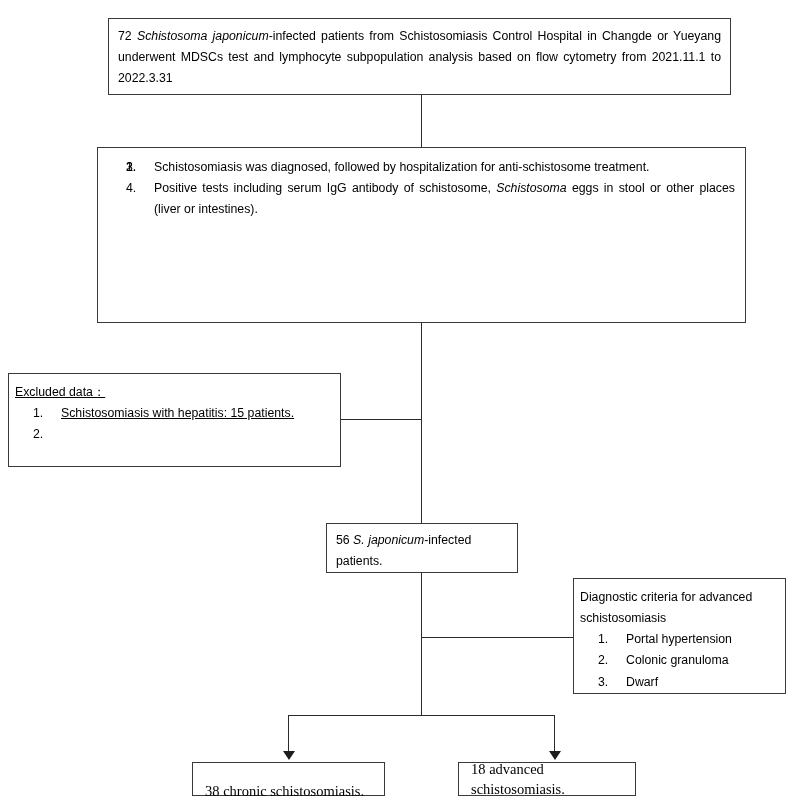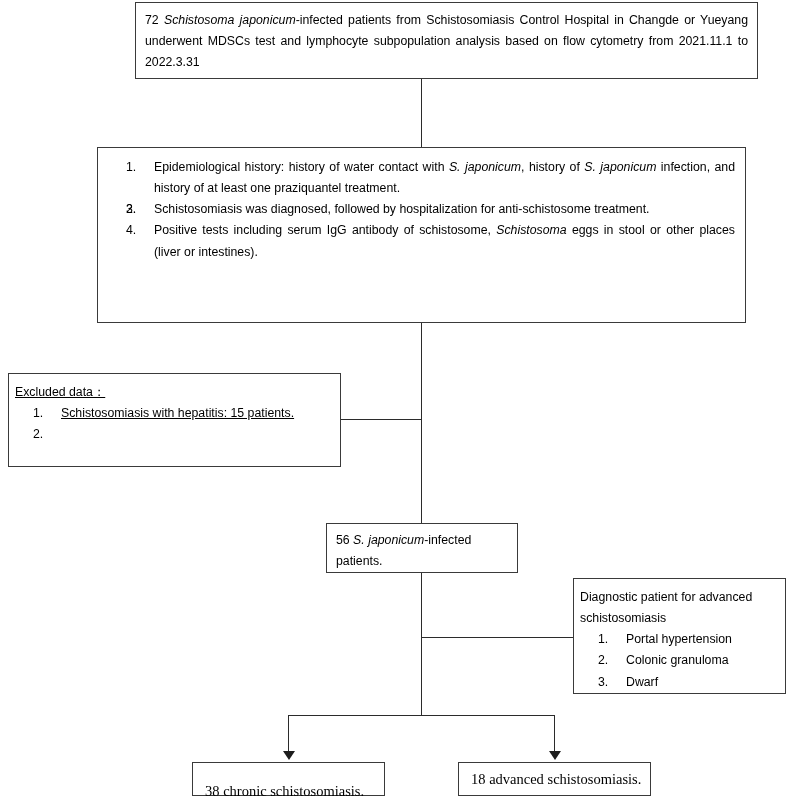--- a/index.html
+++ b/index.html
@@ -40,30 +40,30 @@
   <div class="ln vl" style="left:421px;top:572px;height:144px;"></div>
 
   <div class="ln hl" style="left:421px;top:637px;width:152px;"></div>
 
   <div class="ln hl" style="left:288px;top:715px;width:267px;"></div>
   <div class="ln vl" style="left:288px;top:715px;height:38px;"></div>
   <div class="ln vl" style="left:554px;top:715px;height:38px;"></div>
   <div class="arrow" style="left:283px;top:751px;"></div>
   <div class="arrow" style="left:549px;top:751px;"></div>
 
-  <div class="box" style="left:108px;top:2px;width:623px;height:77px;margin-left:27px;">
+  <div class="box" style="left:108px;top:18px;width:623px;height:77px;">
     <div class="inner">
       <div class="txt"><span>72 </span><em>Schistosoma japonicum</em><span>-infected patients from Schistosomiasis Control Hospital in Changde or Yueyang underwent MDSCs test and lymphocyte subpopulation analysis based on flow cytometry from 2021.11.1 to 2022.3.31</span></div>
     </div>
   </div>
 
   <div class="box" style="left:97px;top:147px;width:649px;height:176px;">
     <div class="inner" style="padding:9px 10px 9px 10px;">
       <ol class="num">
-          <li><span class="n">1.</span><span><span>Epidemiological history: history of water contact with </span><em>S. japonicum</em><span>, history of </span><em>S. japonicum</em><span> infection, and history of at least one praziquantel treatment.</span></span></li>
+          <li><span class="n">1.</span></li>
           <li><span class="n">2.</span></li>
           <li><span class="n">3.</span><span><span>Schistosomiasis was diagnosed, followed by hospitalization for anti-schistosome treatment.</span></span></li>
           <li><span class="n">4.</span><span><span>Positive tests including serum IgG antibody of schistosome, </span><em>Schistosoma</em><span> eggs in stool or other places (liver or intestines).</span></span></li>
         </ol>
     </div>
   </div>
 
   <div class="box" style="left:8px;top:373px;width:333px;height:94px;">
     <div class="inner" style="padding:8px 9px 8px 6px;text-decoration:underline;">
       <div class="txt nojust"><span>Excluded data：</span></div>
@@ -75,34 +75,34 @@
   </div>
 
   <div class="box" style="left:326px;top:523px;width:192px;height:50px;">
     <div class="inner" style="padding:6px 9px;">
       <div class="txt nojust"><span>56   </span><em>S.    japonicum</em><span>-infected patients.</span></div>
     </div>
   </div>
 
   <div class="box" style="left:573px;top:578px;width:213px;height:116px;">
     <div class="inner" style="padding:8px 6px 8px 6px;">
-      <div class="txt nojust"><span>Diagnostic patient for advanced schistosomiasis</span></div>
+      <div class="txt nojust"><span>Diagnostic criteria for advanced schistosomiasis</span></div>
       <ol class="num">
           <li><span class="n">1.</span><span><span>Portal hypertension</span></span></li>
           <li><span class="n">2.</span><span><span>Colonic granuloma</span></span></li>
           <li><span class="n">3.</span><span><span>Dwarf</span></span></li>
         </ol>
     </div>
   </div>
 
   <div class="box" style="left:192px;top:762px;width:193px;height:34px;display:flex;align-items:center;">
     <div class="inner" style="padding:0 0 0 12px;margin-top:24px;">
       <div class="serif">38 chronic schistosomiasis.</div>
     </div>
   </div>
 
-  <div class="box" style="left:458px;top:762px;width:193px;height:34px;display:flex;align-items:center;">
+  <div class="box" style="left:458px;top:762px;width:178px;height:34px;display:flex;align-items:center;">
     <div class="inner" style="padding:0 0 0 12px;">
       <div class="serif">18 advanced schistosomiasis.</div>
     </div>
   </div>
 
 </div>
 
 </body></html>

